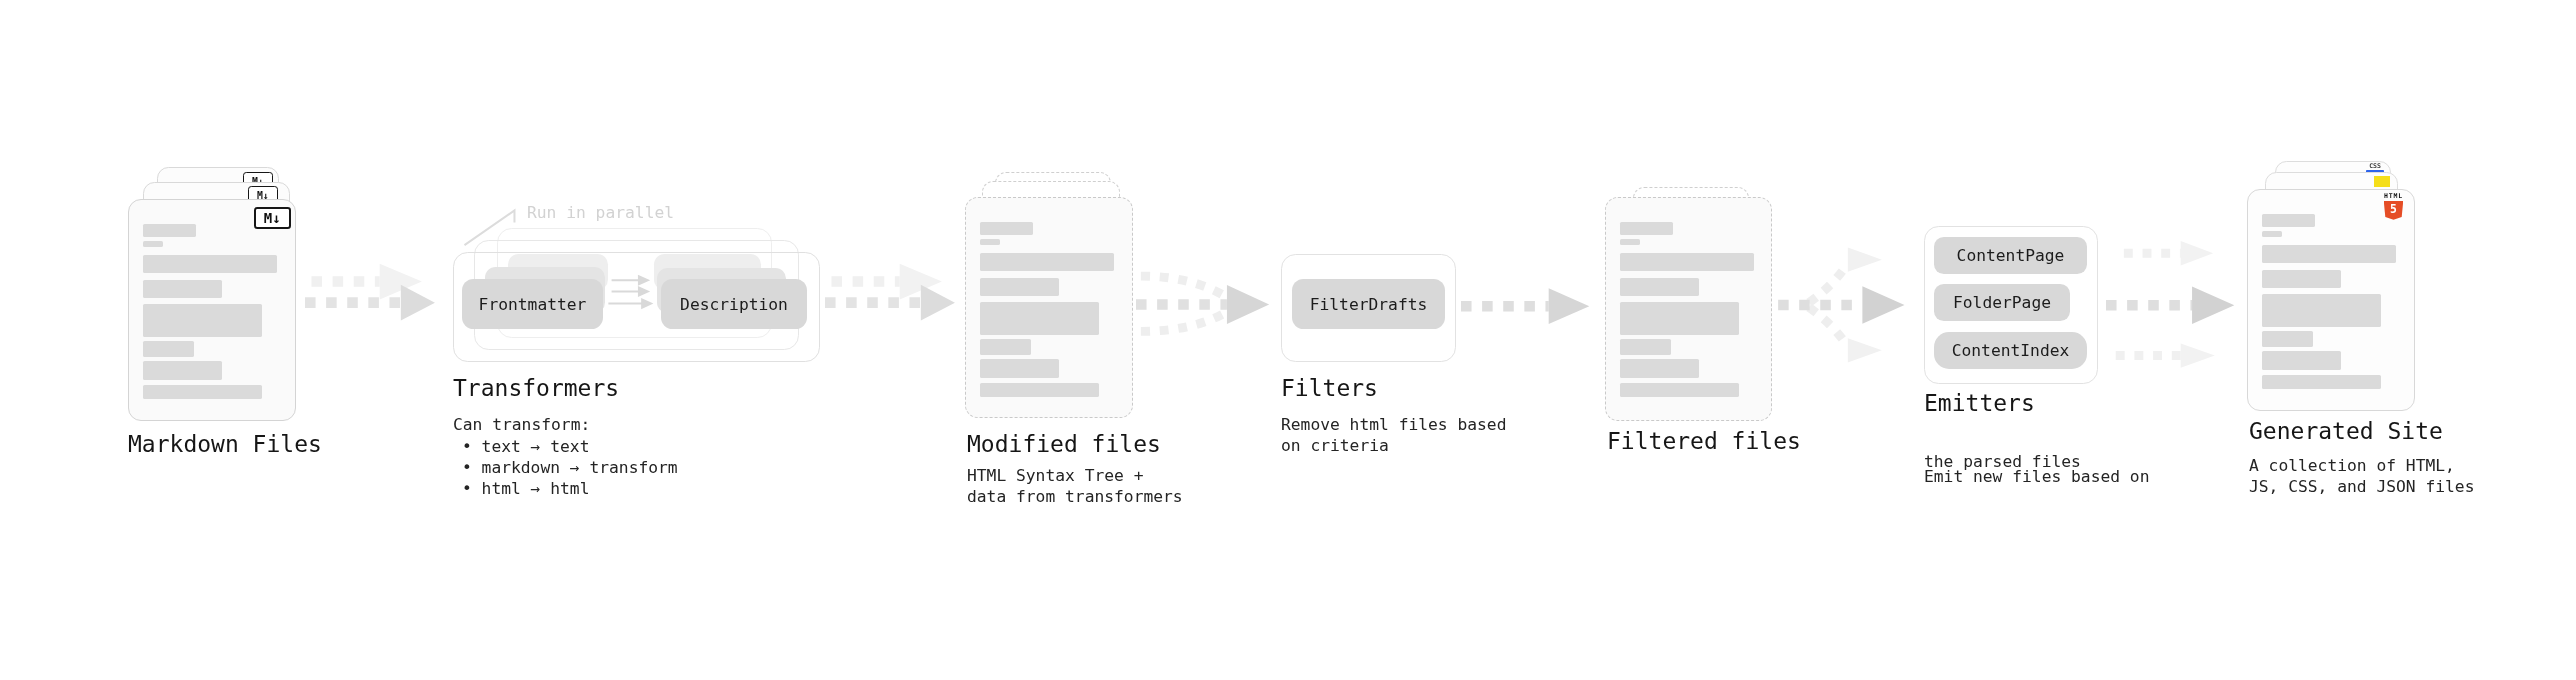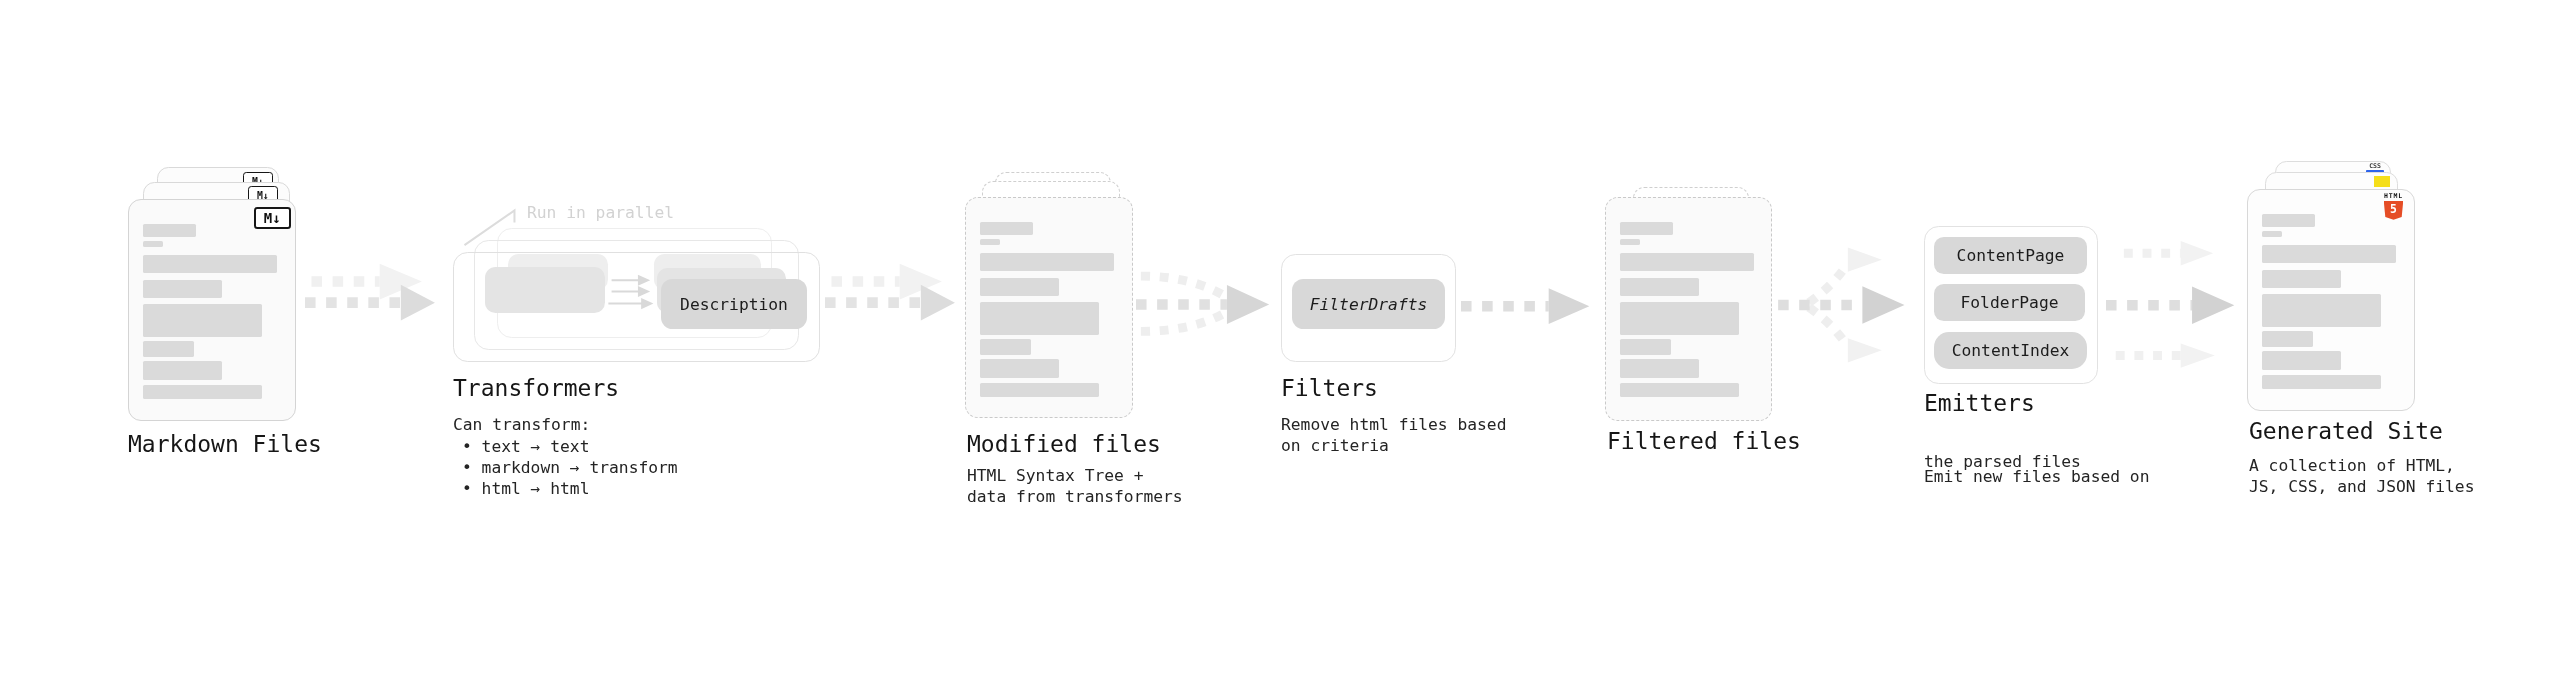--- a/index.html
+++ b/index.html
@@ -74,20 +74,21 @@
   </svg>
   <div class="annotation" style="left:527px;top:203px;">Run in parallel</div>
 
   <div class="box" style="left:497px;top:228px;width:273px;height:108px;border-color:#eeeeee;"></div>
   <div class="box" style="left:474px;top:240px;width:323px;height:108px;border-color:#e7e7e7;"></div>
   <div class="ghost" style="left:508px;top:254px;width:100px;height:36px;background:#eeeeee;"></div>
   <div class="ghost" style="left:654px;top:254px;width:107px;height:36px;background:#eeeeee;"></div>
   <div class="ghost" style="left:485px;top:267px;width:120px;height:46px;background:#e4e4e4;"></div>
   <div class="ghost" style="left:657px;top:268px;width:129px;height:45px;background:#e4e4e4;"></div>
   <div class="box" style="left:453px;top:252px;width:365px;height:108px;border-color:#e0e0e0;"></div>
+  <div class="btn" style="left:462px;top:279px;width:141px;height:50px;">Frontmatter</div>
   <div class="btn" style="left:661px;top:279px;width:146px;height:50px;">Description</div>
   <svg class="arrow" style="left:608px;top:273px;" width="49" height="37" viewBox="0 0 60 46">
     <g stroke="#d9d9d9" stroke-width="2.5" fill="#d9d9d9">
       <line x1="4" y1="9" x2="38" y2="9"></line>
         <polygon points="38,4 38,14 49,9"></polygon>
       <line x1="4" y1="23" x2="38" y2="23"></line>
         <polygon points="38,18 38,28 49,23"></polygon>
       <line x1="0" y1="38" x2="42" y2="38"></line>
         <polygon points="42,33 42,43 53,38"></polygon>
     </g>
@@ -122,21 +123,21 @@
   <div class="caption" style="left:967px;top:486px;">data from transformers</div>
 
   <svg class="arrow" style="left:1136px;top:250px;" width="138" height="114" viewBox="0 0 170 140">
     <path d="M6,32 Q70,32 112,58" stroke="#eeeeee" stroke-width="11" stroke-dasharray="11 12" fill="none"></path>
     <path d="M6,100 Q70,100 112,76" stroke="#eeeeee" stroke-width="11" stroke-dasharray="11 12" fill="none"></path>
     <line x1="0" y1="67" x2="112" y2="67" stroke="#e0e0e0" stroke-width="13" stroke-dasharray="13 13"></line>
     <polygon points="112,43 112,91 164,67" fill="#d6d6d6"></polygon>
   </svg>
 
   <div class="box" style="left:1281px;top:254px;width:173px;height:106px;border-color:#e2e2e2;"></div>
-  <div class="btn" style="left:1292px;top:279px;width:153px;height:50px;font-style:italic;">FilterDrafts</div>
+  <div class="btn" style="left:1292px;top:279px;width:153px;height:50px;">FilterDrafts</div>
   <div class="title" style="left:1281px;top:375px;">Filters</div>
   <div class="caption" style="left:1281px;top:414px;">Remove html files based</div>
   <div class="caption" style="left:1281px;top:435px;">on criteria</div>
 
   <svg class="arrow" style="left:1461px;top:284px;" width="134" height="46" viewBox="0 0 165 56">
     <line x1="0" y1="27" x2="108" y2="27" stroke="#dedede" stroke-width="13" stroke-dasharray="13 13"></line>
     <polygon points="108,5 108,49 158,27" fill="#d6d6d6"></polygon>
   </svg>
 
   <div class="docback dashed" style="left:1633px;top:187px;width:114px;height:32.5px;"></div>
@@ -156,21 +157,21 @@
     <path d="M38,76 C58,62 72,48 86,28" stroke="#eeeeee" stroke-width="11" stroke-dasharray="11 12" fill="none"></path>
     <path d="M38,82 C58,96 72,110 86,130" stroke="#eeeeee" stroke-width="11" stroke-dasharray="11 12" fill="none"></path>
     <polygon points="86,8 86,38 128,23" fill="#f1f1f1"></polygon>
     <polygon points="86,120 86,150 128,135" fill="#f1f1f1"></polygon>
     <line x1="0" y1="79" x2="104" y2="79" stroke="#dedede" stroke-width="13" stroke-dasharray="13 13"></line>
     <polygon points="104,56 104,102 156,79" fill="#d2d2d2"></polygon>
   </svg>
 
   <div class="box" style="left:1924px;top:226px;width:172px;height:156px;border-color:#e2e2e2;"></div>
   <div class="btn" style="left:1934px;top:237px;width:153px;height:37px;border-radius:9.8px;">ContentPage</div>
-  <div class="btn" style="left:1934px;top:284px;width:151px;height:37px;border-radius:9.8px;">FolderPage</div>
+  <div class="btn" style="left:1934px;top:284px;width:136px;height:37px;border-radius:9.8px;">FolderPage</div>
   <div class="btn" style="left:1934px;top:332px;width:153px;height:37px;border-radius:15px;">ContentIndex</div>
   <div class="title" style="left:1924px;top:390px;">Emitters</div>
   <div class="caption" style="left:1924px;top:430px;margin-top:36px;">Emit new files based on</div>
   <div class="caption" style="left:1924px;top:451px;">the parsed files</div>
 
   <svg class="arrow" style="left:2106px;top:237px;" width="134" height="134" viewBox="0 0 165 165">
     <line x1="22" y1="20" x2="92" y2="20" stroke="#f0f0f0" stroke-width="11" stroke-dasharray="11 12"></line>
     <polygon points="92,5 92,35 132,20" fill="#f2f2f2"></polygon>
     <line x1="0" y1="84" x2="106" y2="84" stroke="#dedede" stroke-width="13" stroke-dasharray="13 13"></line>
     <polygon points="106,61 106,107 158,84" fill="#d2d2d2"></polygon>

